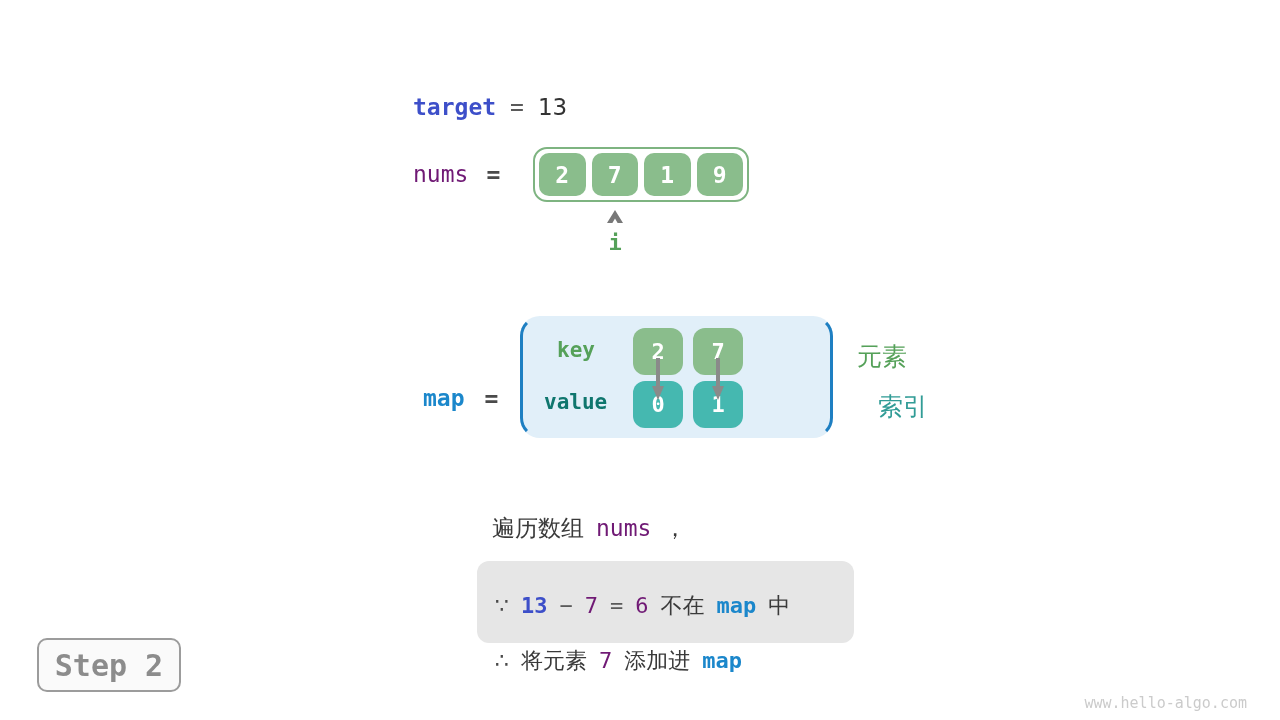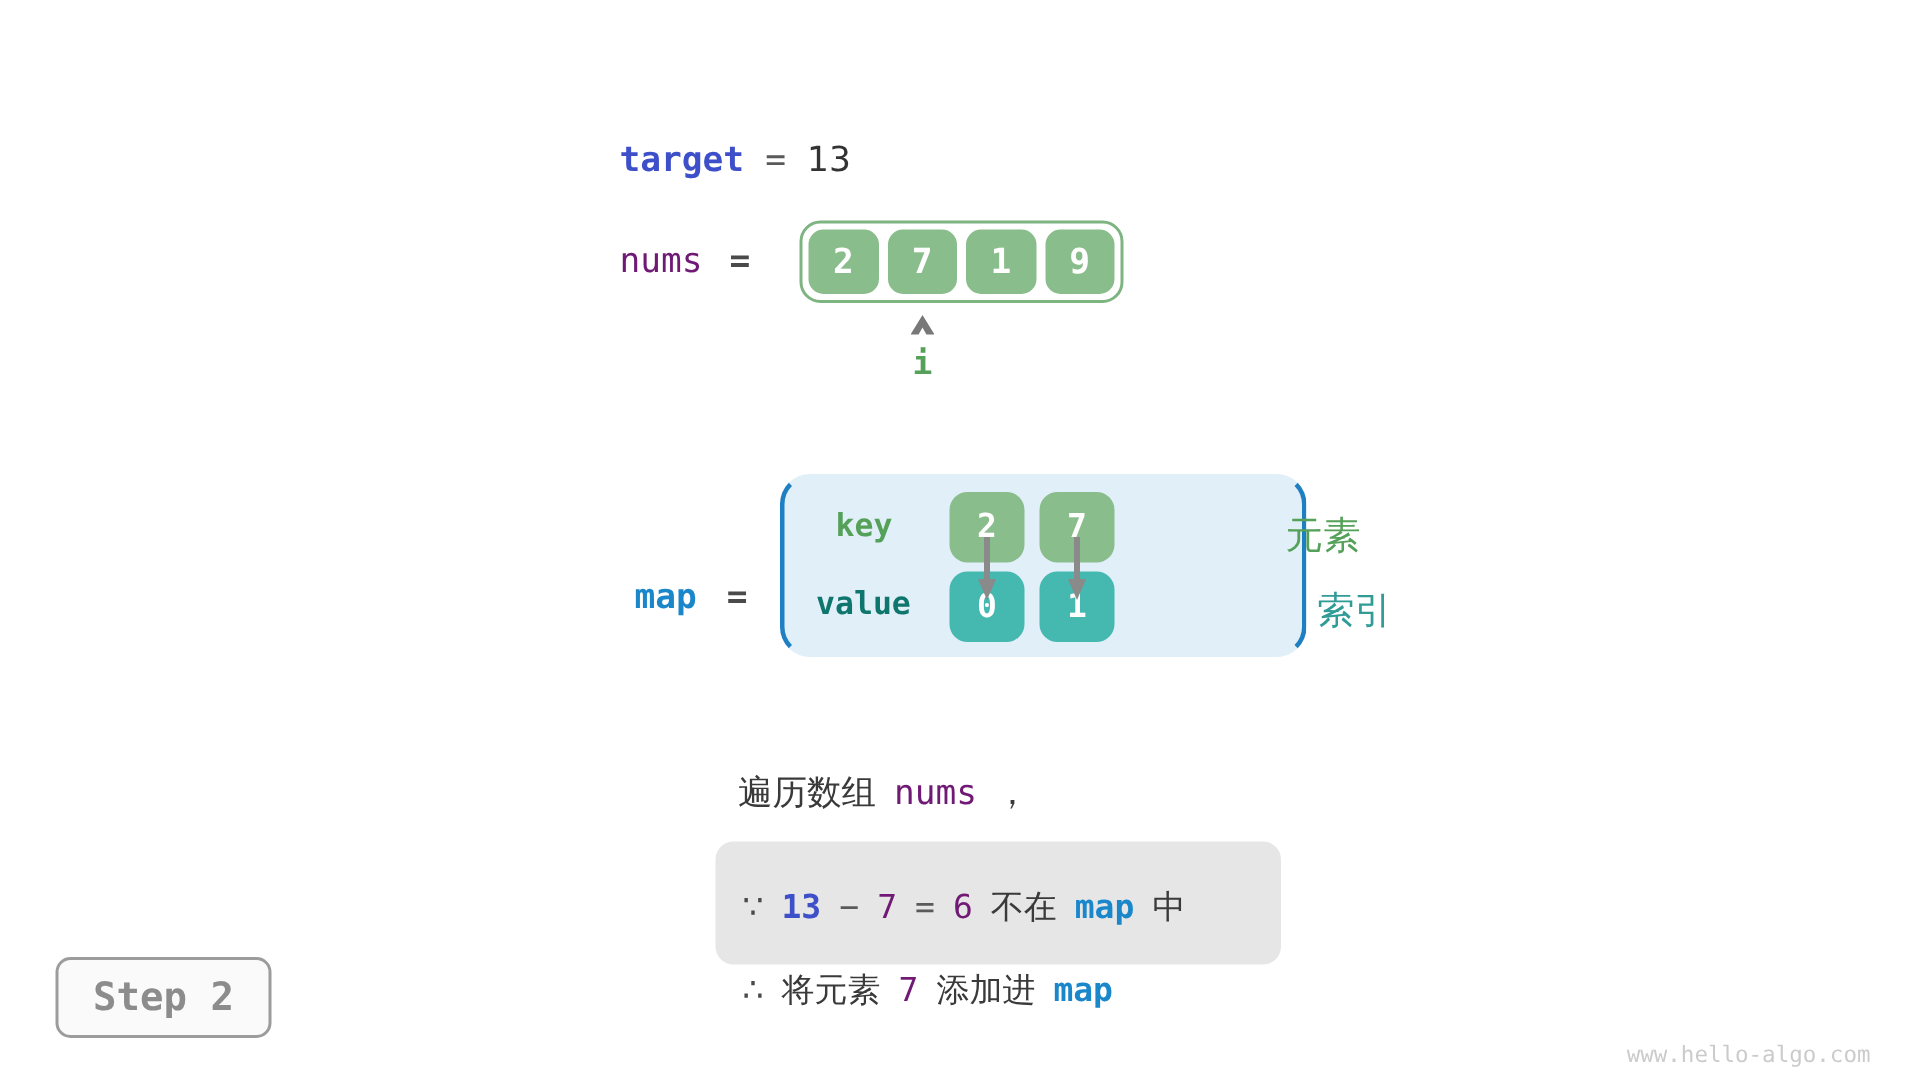--- a/index.html
+++ b/index.html
@@ -61,21 +61,21 @@
   }
 
   
   .map-label {
     position: absolute; left: 423px; top: 365px;
     display: flex; align-items: baseline; gap: 20px;
     font-size: 23px;
   }
   .map-box {
     position: absolute; left: 520px; top: 316px;
-    width: 351px; height: 122px;
+    width: 313px; height: 122px;
     background: #e1eff9;
     border-left: 3px solid #1e7fc2;
     border-right: 3px solid #1e7fc2;
     border-top: 3px solid transparent;
     border-bottom: 3px solid transparent;
     border-radius: 20px;
   }
   .map-box .row-label {
     position: absolute;
     font-family: "DejaVu Sans Mono", monospace;
@@ -133,21 +133,21 @@
   
   .step-badge {
     position: absolute; left: 37px; top: 638px;
     width: 144px; height: 54px;
     background: #fafafa;
     border: 2px solid #9c9c9c;
     border-radius: 10px;
     display: flex; align-items: center; justify-content: center;
     color: #8c8c8c;
     font-family: "DejaVu Sans Mono", monospace;
-    font-weight: bold; font-size: 26px;
+    font-weight: bold; font-size: 30px;
   }
   .watermark {
     position: absolute; right: 33px; top: 675px;
     color: #cbcbcb;
     font-family: "DejaVu Sans Mono", monospace;
     font-size: 15px;
     margin-top: 19px;
   }
 </style>
 </head>

